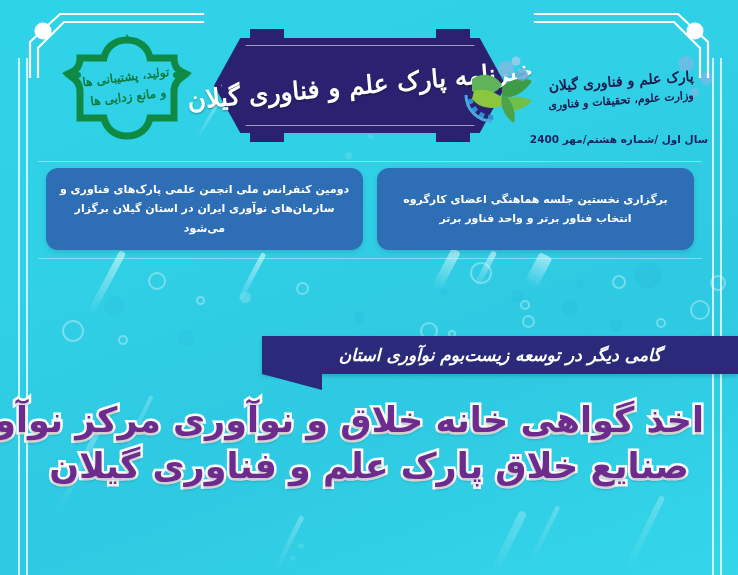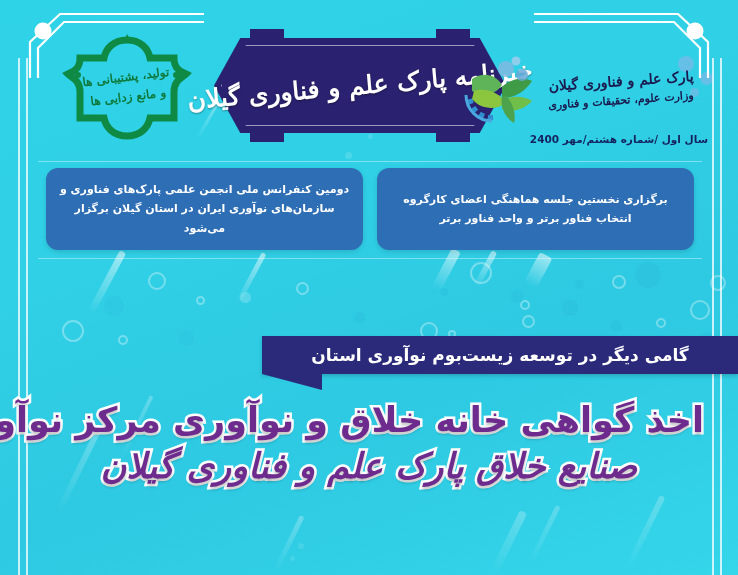--- a/index.html
+++ b/index.html
@@ -207,20 +207,21 @@
     position: absolute;
     top: 336px;
     left: 262px;
     width: 476px;
     height: 38px;
     background: #2b2a7a;
     display: flex;
     align-items: center;
     justify-content: center;
     box-shadow: 0 2px 4px rgba(0,0,0,0.18);
+    font-style: italic;
   }
   .ribbon-text {
     color: #ffffff;
     font-family: "DejaVu Sans", sans-serif;
     font-weight: bold;
     font-size: 17px;
     letter-spacing: 0.3px;
     direction: rtl;
     white-space: nowrap;
   }
@@ -253,21 +254,21 @@
     font-size: 36px;
     line-height: 1.30;
     letter-spacing: -0.5px;
     white-space: nowrap;
     -webkit-text-stroke: 5px #ffffff;
     paint-order: stroke fill;
     text-shadow:
       0 3px 3px rgba(0,0,0,0.22);
   }
   .headline-line.l1 { font-size: 35px; }
-  .headline-line.l2 { font-size: 35px; font-style: italic; }
+  .headline-line.l2 { font-size: 35px; }
 </style>
 </head>
 <body>
 
 <div id="poster">
 
   <div class="bg-layer">
 
     <div class="streak" style="left:120px; top:250px; width:7px; height:70px; transform:rotate(28deg);"></div>
     <div class="streak" style="left:262px; top:252px; width:5px; height:56px; transform:rotate(28deg);"></div>

